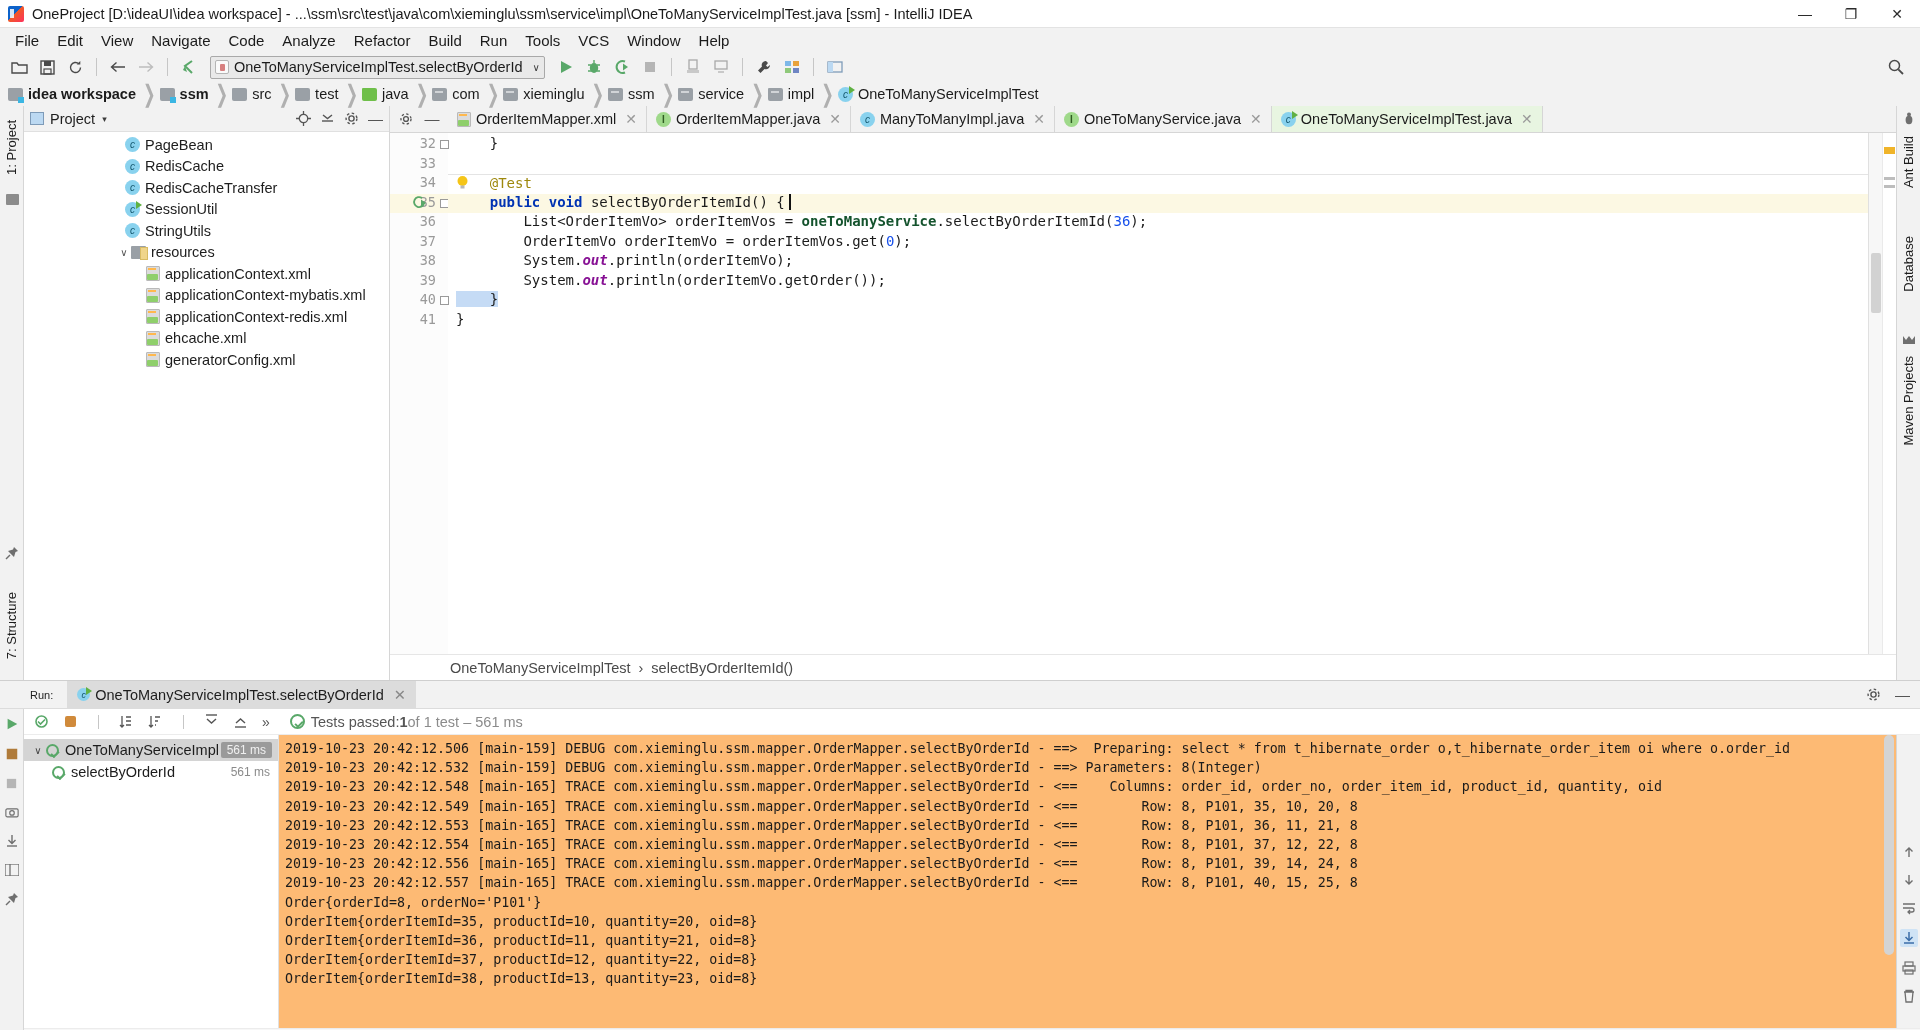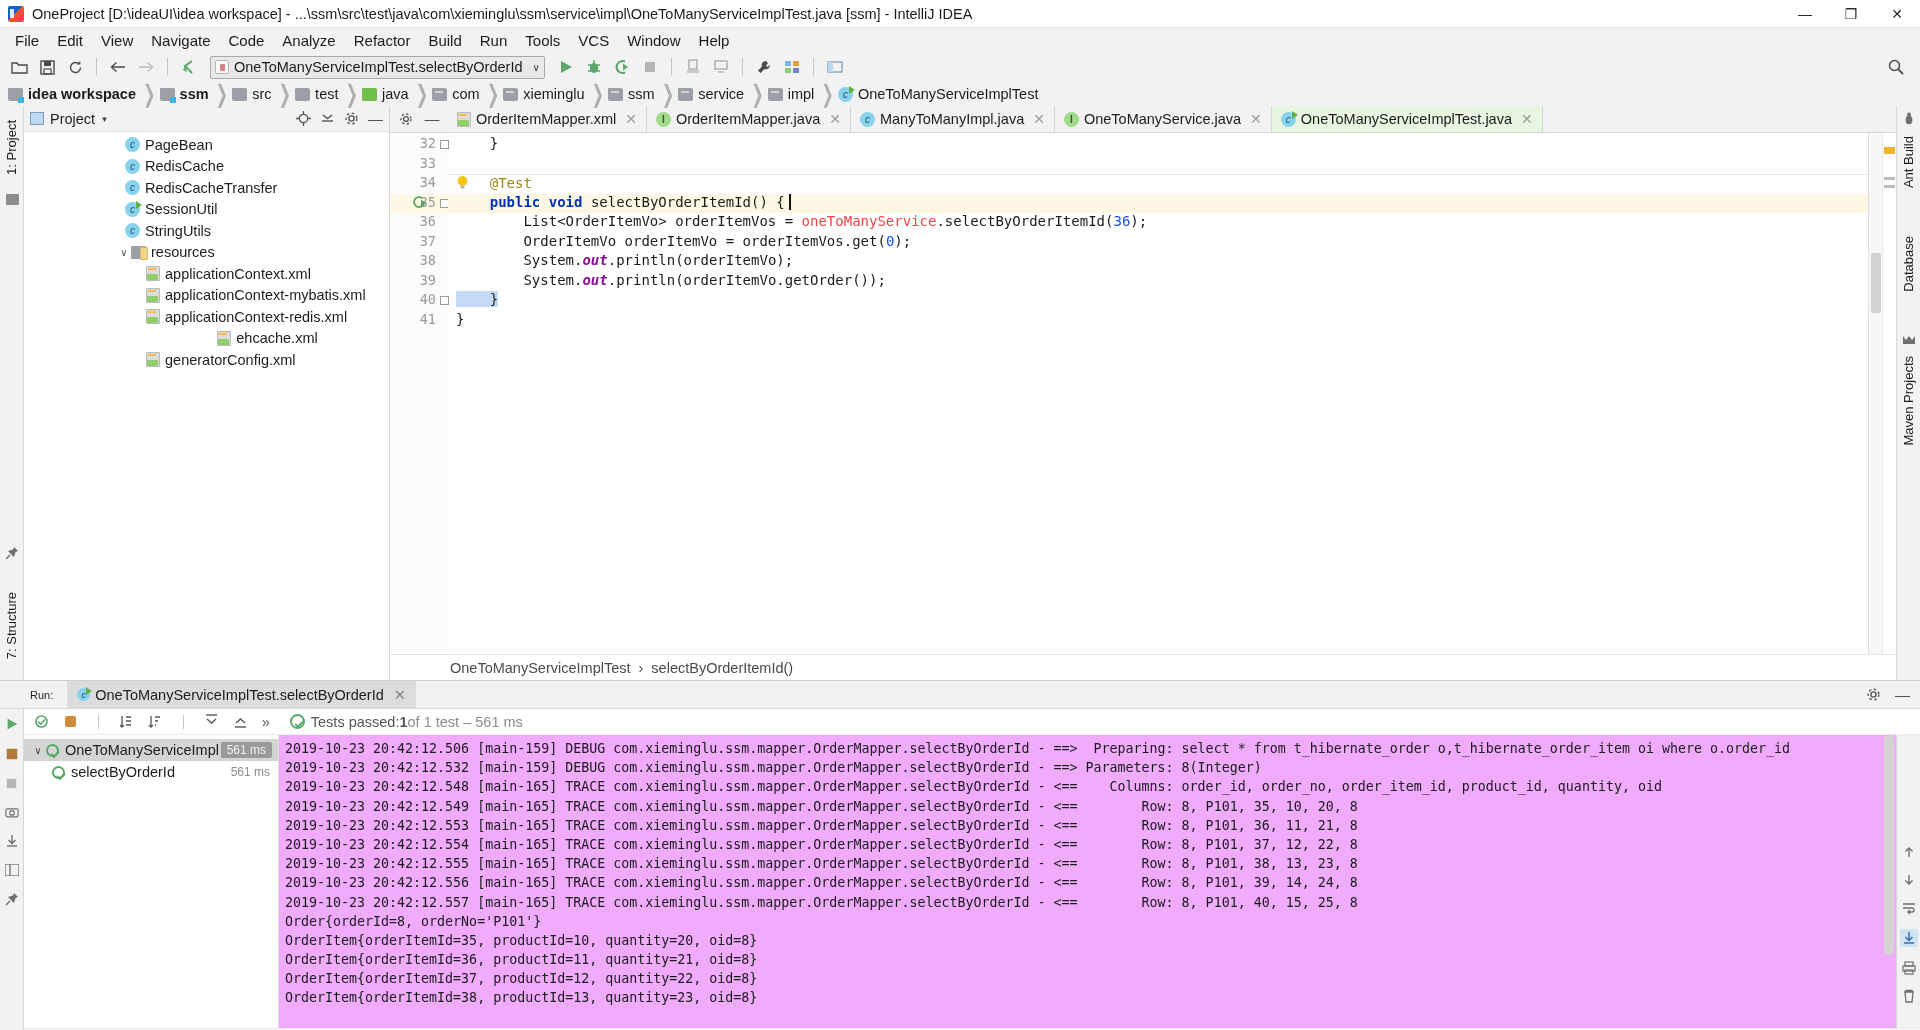--- a/index.html
+++ b/index.html
@@ -103,21 +103,21 @@
   .tab.active { background:#e8f5e1; }
   .tab .x { margin-left:9px; color:#9a9a9a; font-size:14px; }
   #code-wrap { flex:1; display:flex; background:#fff; min-height:0; position:relative; }
   #gutter { width:58px; background:#fcfcfc; border-right:0; text-align:right; padding-top:2px; flex:none; }
   #gutter .ln { height:19.5px; font-family:"DejaVu Sans Mono", monospace; font-size:13.5px; color:#999; padding-right:12px; position:relative; }
   #gutter .ln.hl { background:#fcf8e3; }
   #code { flex:1; padding-top:2px; position:relative; min-width:0; overflow:hidden; }
   .cl { height:19.5px; font-family:"DejaVu Sans Mono", monospace; font-size:14px; color:#1b1b1b; white-space:pre; padding-left:8px; }
   .cl.hl { background:#fcf8e3; }
   .kw { color:#0033b3; font-weight:bold; }
-  .fld { color:#ef4444; font-weight:normal; }
+  .fld { color:#14532d; font-weight:bold; }
   .num { color:#1750eb; }
   .ann { color:#9e880d; }
   .stat { color:#871094; font-style:italic; font-weight:bold; }
   #editor-crumb { height:26px; background:#fff; border-top:1px solid #e6e6e6;
       display:flex; align-items:center; padding-left:60px; font-size:14.5px; color:#4a4a4a; gap:8px; }
   #minimap-strip{width:14px;background:#f7f7f7;border-left:1px solid #e0e0e0;position:relative;flex:none;}
   #minimap-strip .thumb{position:absolute;left:2px;top:120px;width:10px;height:60px;background:#d2d2d2;border-radius:2px;}
   #marker-strip{width:14px;background:#fff;border-left:1px solid #eaeaea;flex:none;position:relative;}
   #marker-strip .m1{position:absolute;right:1px;top:14px;width:11px;height:7px;background:#f0b429;}
   #marker-strip .m2{position:absolute;right:1px;top:44px;width:11px;height:3px;background:#bdbdbd;}
@@ -140,21 +140,21 @@
   #run-toolbar2 { height:26px; display:flex; align-items:center; gap:14px; padding:0 10px; border-bottom:1px solid #ececec; color:#555; }
   #tests-status { display:flex; align-items:center; font-size:14.5px; margin-left:6px; }
   .okc { width:15px;height:15px;border-radius:50%;border:2px solid #59a869;margin-right:6px;position:relative;flex:none; }
   .okc:after{content:"";position:absolute;left:3px;top:5px;width:6px;height:3px;border-left:2px solid #59a869;border-bottom:2px solid #59a869;transform:rotate(-45deg);}
   #run-split { flex:1; display:flex; min-height:0; }
   #test-tree { width:255px; border-right:1px solid #e0e0e0; padding-top:4px; }
   .ttrow { height:22px; display:flex; align-items:center; font-size:14.5px; padding-left:6px; }
   .ttrow.sel { background:#d4d4d4; }
   .ttrow .dur { margin-left:auto; color:#8b8b8b; font-size:12px; padding-right:8px; }
   .ttrow.sel .dur { color:#f0f0f0; background:#9a9a9a; padding:1px 6px; border-radius:2px; margin-right:6px; }
-  #console { flex:1; position:relative; overflow:hidden; background:#f0abfc; }
+  #console { flex:1; position:relative; overflow:hidden; background:#fdba74; }
   #console-inner { padding:6px 0 0 6px; }
   .coline { font-family:"DejaVu Sans Mono", monospace; font-size:13.3px; color:#1b1b1b; white-space:pre; height:19.2px; }
   #console-sb { position:absolute; right:2px; top:0; width:10px; bottom:0; }
   #console-sb .bar{position:absolute;top:0;left:0;width:10px;height:220px;background:#d4d4d4;border-radius:5px;}
   #console-hsb { height:12px; background:#f7f7f7; border-top:1px solid #ececec; position:relative; }
   #run-right { width:24px; background:#f2f2f2; border-left:1px solid #d6d6d6; display:flex; flex-direction:column; align-items:center; padding-top:110px; gap:14px; }
 
   
   svg { display:block; }
 </style>
@@ -425,21 +425,21 @@
           <span>applicationContext.xml</span>
         </div>
       <div class="trow" style="padding-left:122px;">
           <span class="fileico xml"></span>
           <span>applicationContext-mybatis.xml</span>
         </div>
       <div class="trow" style="padding-left:122px;">
           <span class="fileico xml"></span>
           <span>applicationContext-redis.xml</span>
         </div>
-      <div class="trow" style="padding-left:122px;justify-content:center;">
+      <div class="trow" style="padding-left:122px;">
           <span class="fileico xml"></span>
           <span>ehcache.xml</span>
         </div>
       <div class="trow" style="padding-left:122px;">
           <span class="fileico xml"></span>
           <span>generatorConfig.xml</span>
         </div>
     </div>
   </div>
 
@@ -700,21 +700,20 @@
         </div>
 
         <div id="console">
           <div id="console-inner">
             <div class="coline">2019-10-23 20:42:12.506 [main-159] DEBUG com.xieminglu.ssm.mapper.OrderMapper.selectByOrderId - ==&gt;  Preparing: select * from t_hibernate_order o,t_hibernate_order_item oi where o.order_id</div>
             <div class="coline">2019-10-23 20:42:12.532 [main-159] DEBUG com.xieminglu.ssm.mapper.OrderMapper.selectByOrderId - ==&gt; Parameters: 8(Integer)</div>
             <div class="coline">2019-10-23 20:42:12.548 [main-165] TRACE com.xieminglu.ssm.mapper.OrderMapper.selectByOrderId - &lt;==    Columns: order_id, order_no, order_item_id, product_id, quantity, oid</div>
             <div class="coline">2019-10-23 20:42:12.549 [main-165] TRACE com.xieminglu.ssm.mapper.OrderMapper.selectByOrderId - &lt;==        Row: 8, P101, 35, 10, 20, 8</div>
             <div class="coline">2019-10-23 20:42:12.553 [main-165] TRACE com.xieminglu.ssm.mapper.OrderMapper.selectByOrderId - &lt;==        Row: 8, P101, 36, 11, 21, 8</div>
             <div class="coline">2019-10-23 20:42:12.554 [main-165] TRACE com.xieminglu.ssm.mapper.OrderMapper.selectByOrderId - &lt;==        Row: 8, P101, 37, 12, 22, 8</div>
-            <div class="coline">2019-10-23 20:42:12.555 [main-165] TRACE com.xieminglu.ssm.mapper.OrderMapper.selectByOrderId - &lt;==        Row: 8, P101, 38, 13, 23, 8</div>
             <div class="coline">2019-10-23 20:42:12.556 [main-165] TRACE com.xieminglu.ssm.mapper.OrderMapper.selectByOrderId - &lt;==        Row: 8, P101, 39, 14, 24, 8</div>
             <div class="coline">2019-10-23 20:42:12.557 [main-165] TRACE com.xieminglu.ssm.mapper.OrderMapper.selectByOrderId - &lt;==        Row: 8, P101, 40, 15, 25, 8</div>
             <div class="coline">Order{orderId=8, orderNo='P101'}</div>
             <div class="coline">OrderItem{orderItemId=35, productId=10, quantity=20, oid=8}</div>
             <div class="coline">OrderItem{orderItemId=36, productId=11, quantity=21, oid=8}</div>
             <div class="coline">OrderItem{orderItemId=37, productId=12, quantity=22, oid=8}</div>
             <div class="coline">OrderItem{orderItemId=38, productId=13, quantity=23, oid=8}</div>
 
           </div>
           <div id="console-sb">

